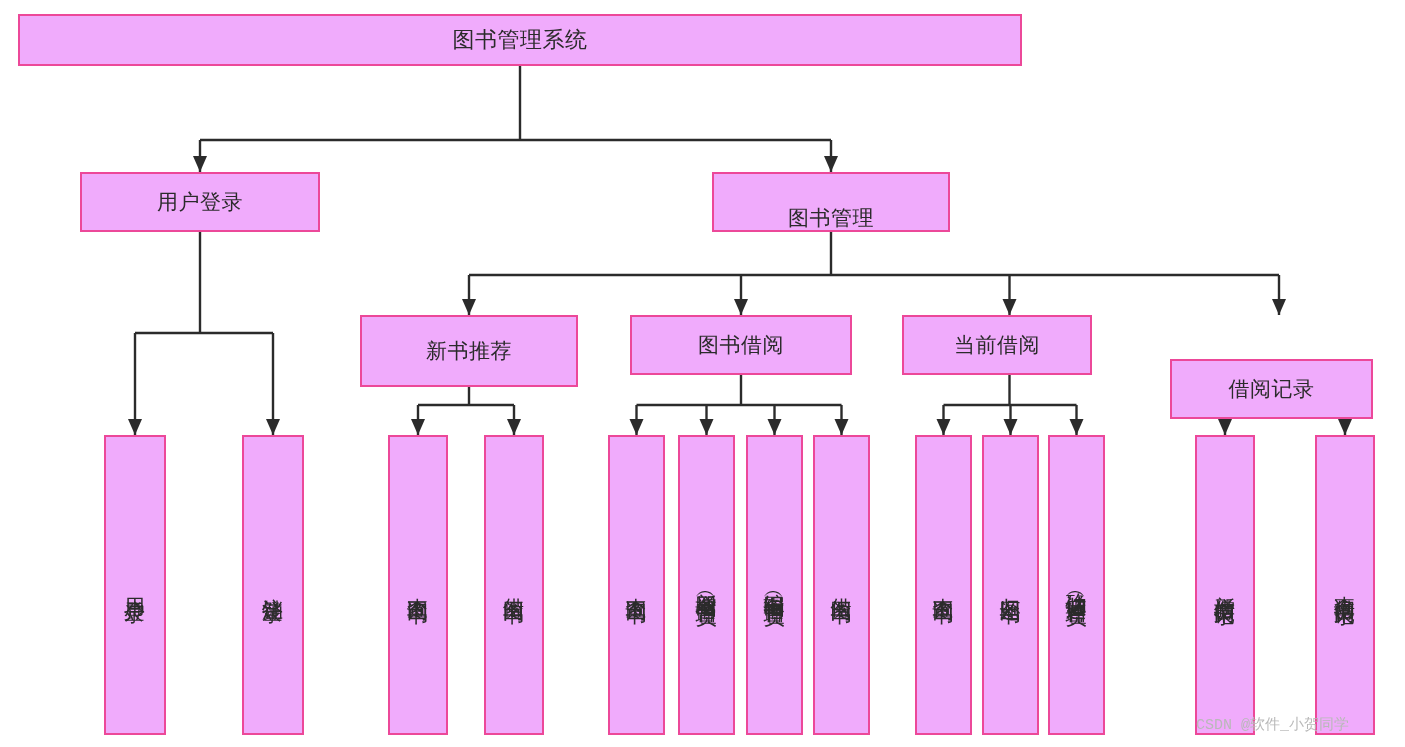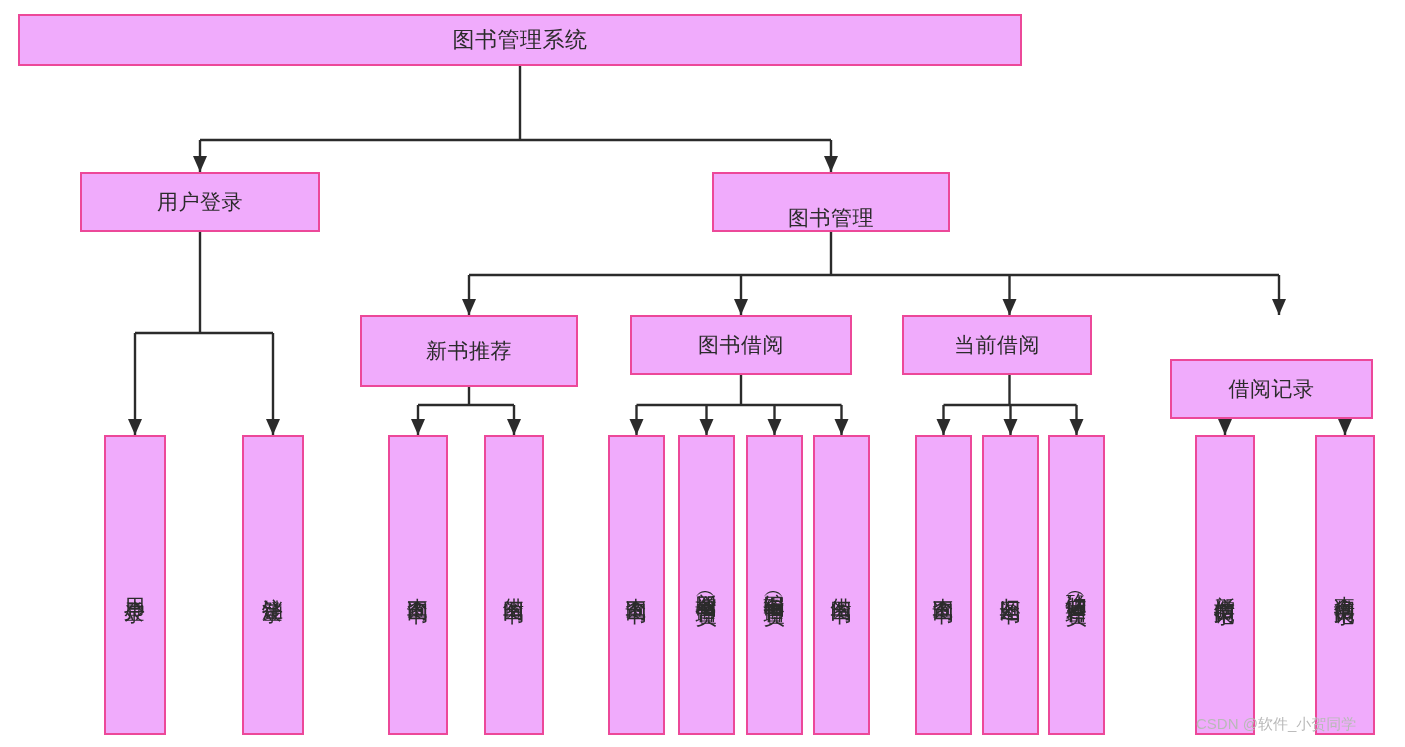--- a/index.html
+++ b/index.html
@@ -62,21 +62,21 @@
     width: 1405px;
     height: 747px;
     pointer-events: none;
   }
   #watermark {
     position: absolute;
     left: 1196px;
     top: 715px;
     font-size: 15px;
     color: #b9b9b9;
-    font-family: Liberation Sans, sans-serif;
+    font-family: Liberation Mono, monospace;
     white-space: nowrap;
   }
 </style>
 </head>
 <body>
 
 <div id="diagram-root">
   <svg id="edges" viewBox="0 0 1405 747">
       <line x1="520" y1="66" x2="520" y2="140" stroke="#2b2b2b" stroke-width="2.4"></line>
       <line x1="200" y1="140" x2="831" y2="140" stroke="#2b2b2b" stroke-width="2.4"></line>

